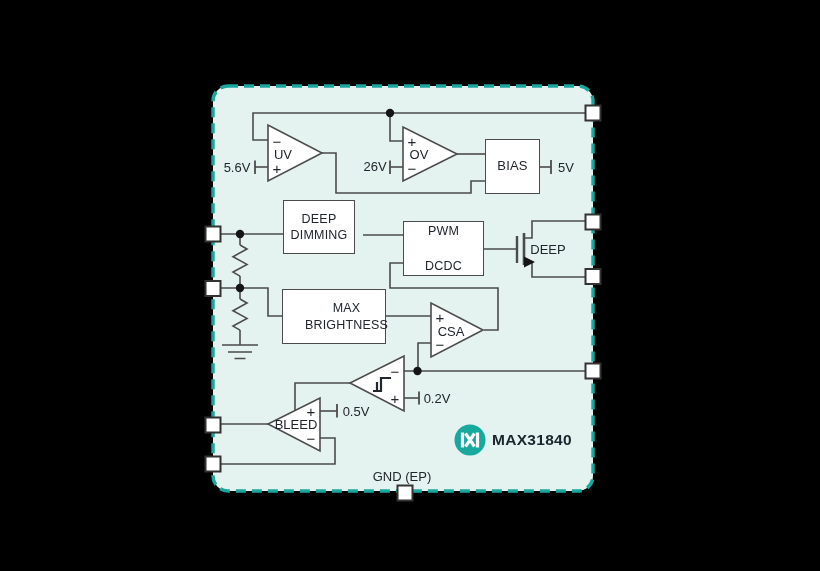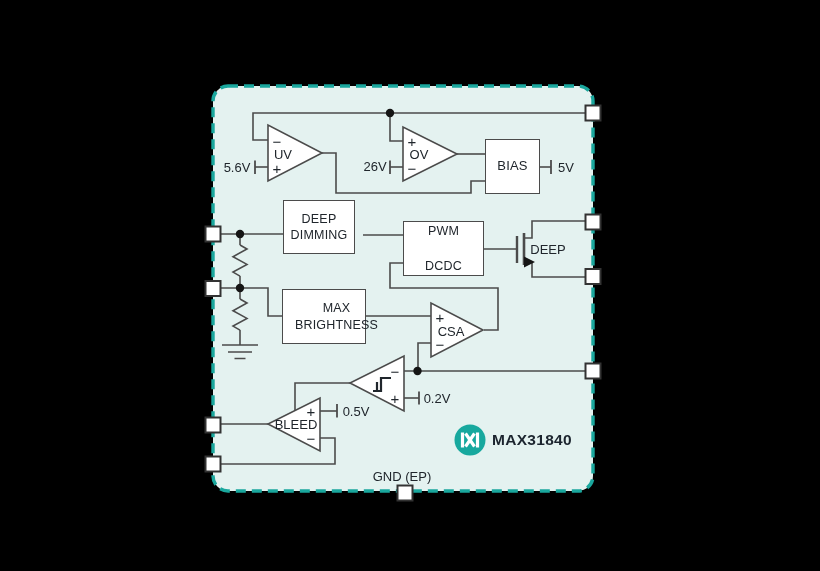--- a/index.html
+++ b/index.html
@@ -114,21 +114,21 @@
   </svg>
 
   <div class="box" style="left:283px;top:200px;width:72px;height:54px;">
     <span>DEEP</span>
     <span>DIMMING</span>
   </div>
   <div class="box" style="left:403px;top:221px;width:81px;height:55px;gap:18px;">
     <span>PWM</span>
     <span>DCDC</span>
   </div>
-  <div class="box" style="left:282px;top:289px;width:84px;height:55px;padding-left:25px;">
+  <div class="box" style="left:282px;top:289px;width:104px;height:55px;padding-left:25px;">
     <span>MAX</span>
     <span>BRIGHTNESS</span>
   </div>
   <div class="box" style="left:485px;top:139px;width:55px;height:55px;font-size:13px;">
     <span>BIAS</span>
   </div>
 
   <div class="lbl" style="left:283px;top:154px;">UV</div>
   <div class="lbl" style="left:419px;top:154px;">OV</div>
   <div class="lbl" style="left:451px;top:331px;">CSA</div>

